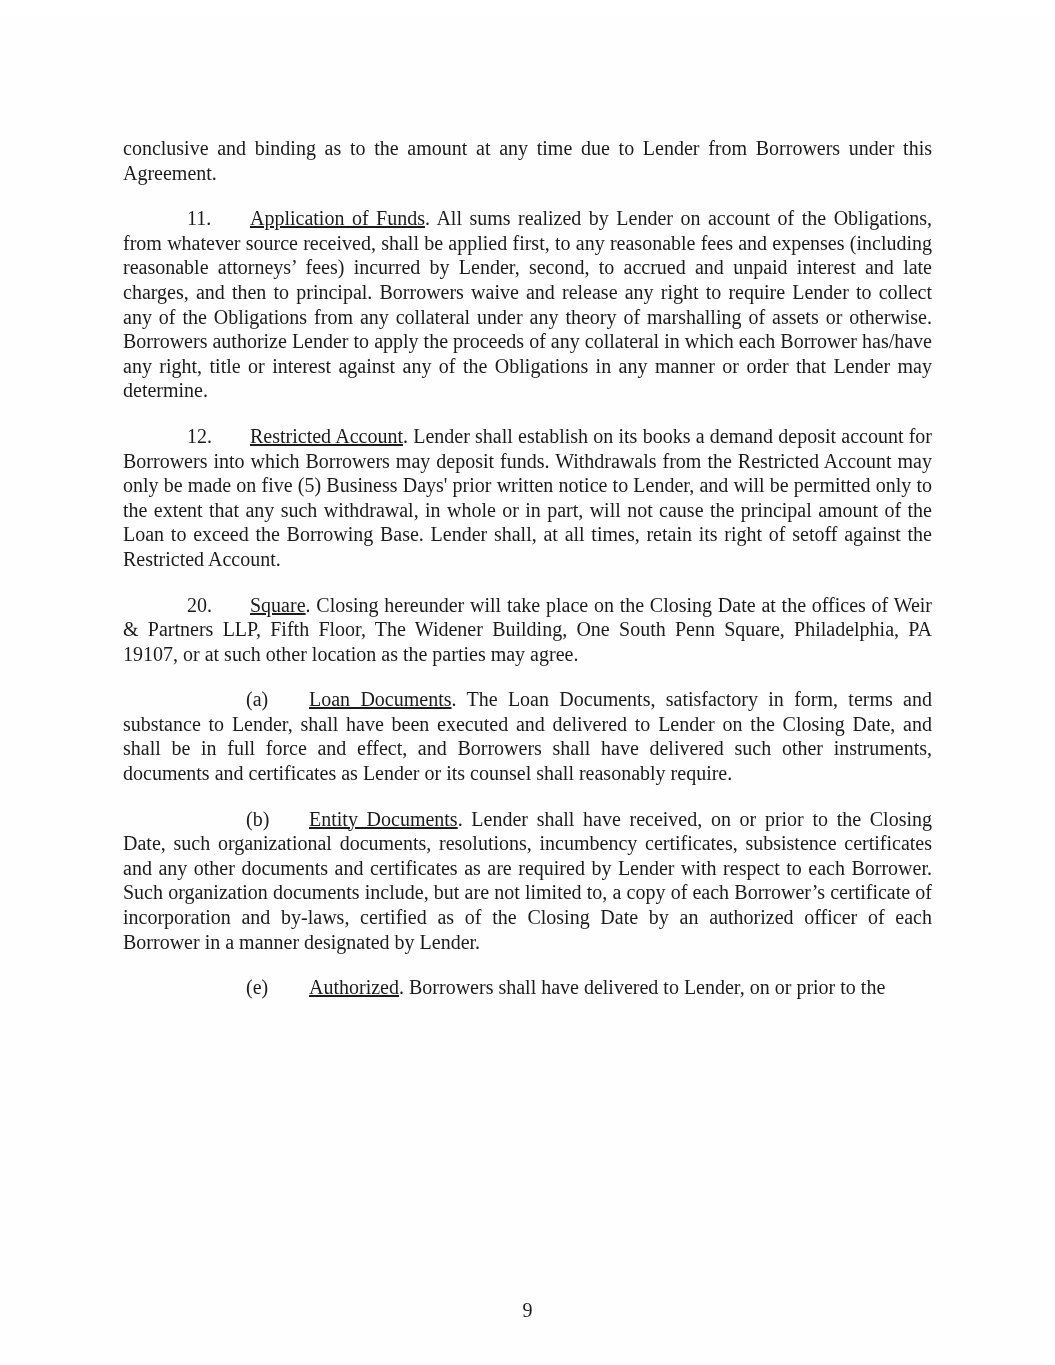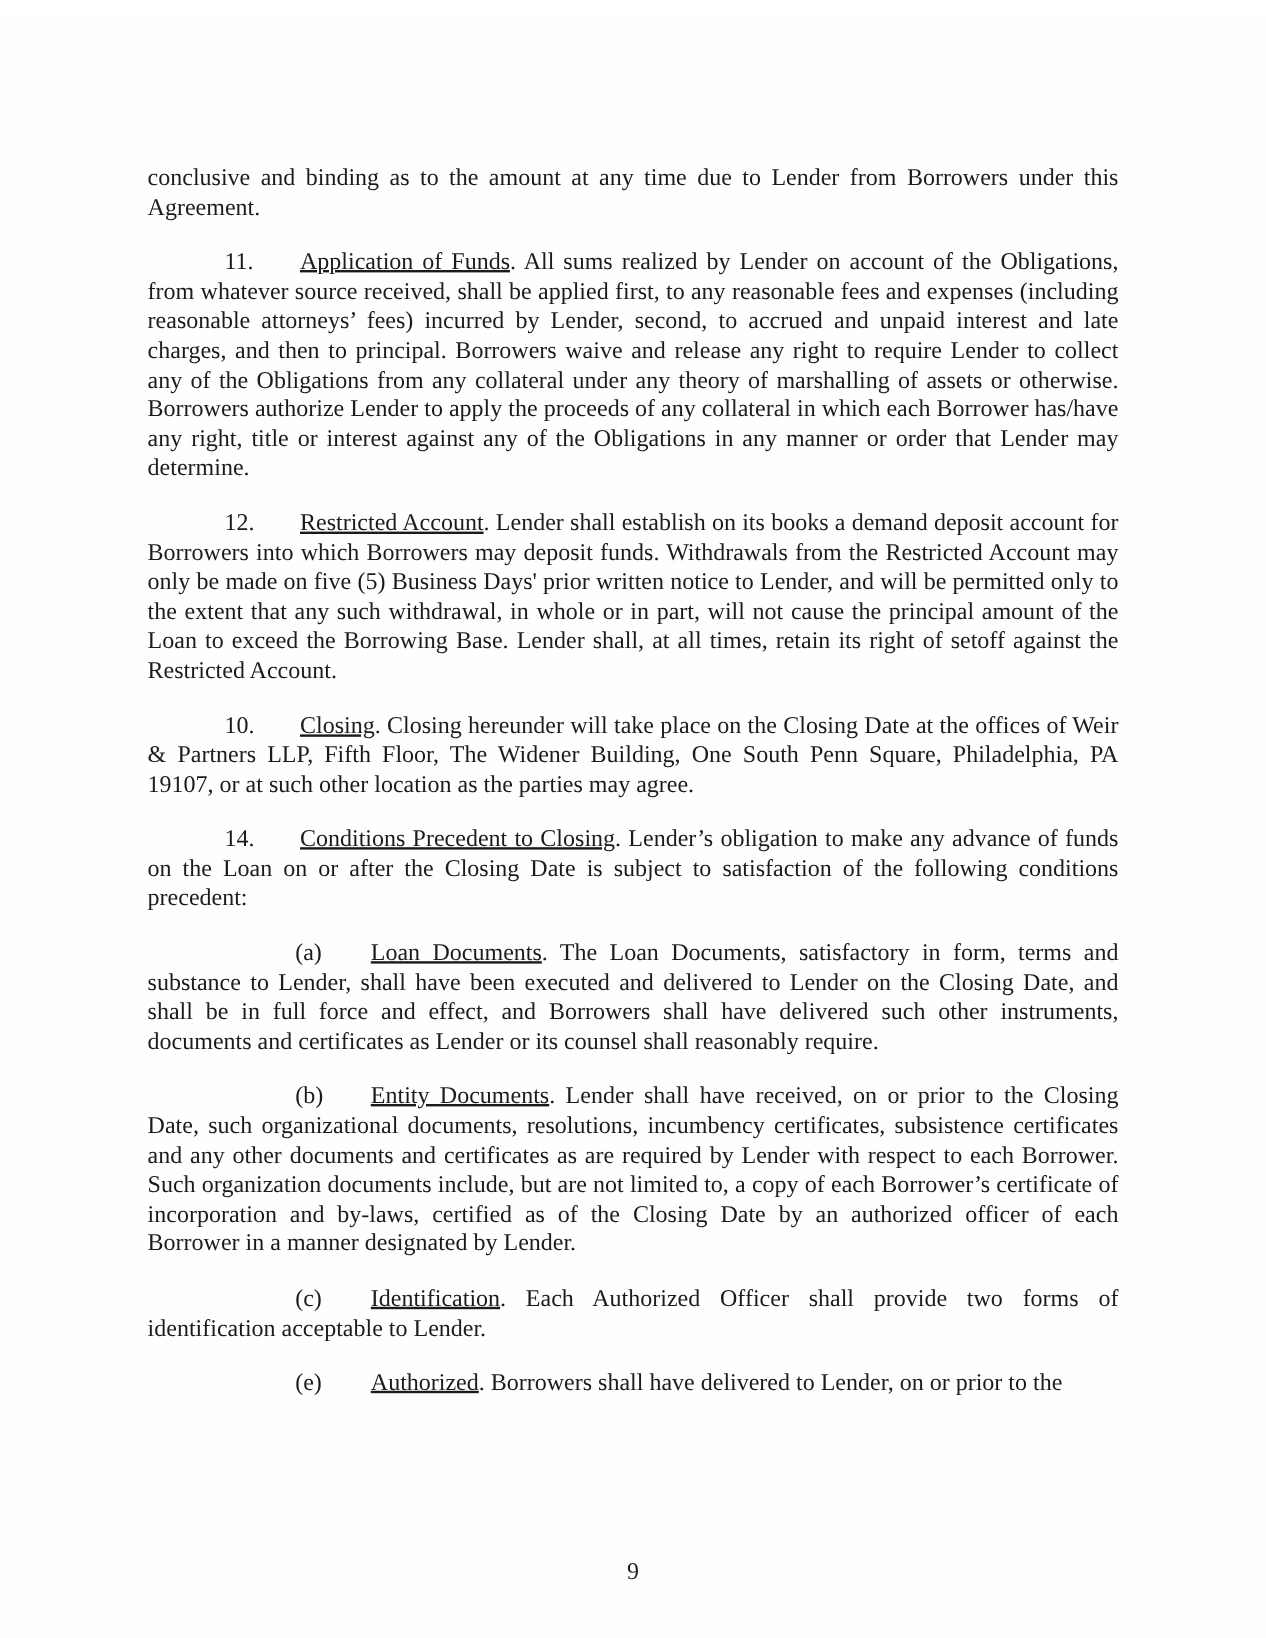--- a/index.html
+++ b/index.html
@@ -39,23 +39,21 @@
   }
 </style>
 </head>
 <body>
 
 <div class="page">
   <div>
       <p class="para indent-continuation"><span>conclusive and binding as to the amount at any time due to Lender from Borrowers under this Agreement.</span></p>
       <p class="para indent-level1"><span class="pnum">11.</span><span class="phead">Application of Funds</span><span class="psep">.  </span><span>All sums realized by Lender on account of the Obligations, from whatever source received, shall be applied first, to any reasonable fees and expenses (including reasonable attorneys’ fees) incurred by Lender, second, to accrued and unpaid interest and late charges, and then to principal.  Borrowers waive and release any right to require Lender to collect any of the Obligations from any collateral under any theory of marshalling of assets or otherwise.  Borrowers authorize Lender to apply the proceeds of any collateral in which each Borrower has/have any right, title or interest against any of the Obligations in any manner or order that Lender may determine.</span></p>
       <p class="para indent-level1"><span class="pnum">12.</span><span class="phead">Restricted Account</span><span class="psep">.  </span><span>Lender shall establish on its books a demand deposit account for Borrowers into which Borrowers may deposit funds.  Withdrawals from the Restricted Account may only be made on five (5) Business Days' prior written notice to Lender, and will be permitted only to the extent that any such withdrawal, in whole or in part, will not cause the principal amount of the Loan to exceed the Borrowing Base.  Lender shall, at all times, retain its right of setoff against the Restricted Account.</span></p>
-      <p class="para indent-level1"><span class="pnum">10.</span><span class="phead">Closing</span><span class="psep">.  </span><span>Closing hereunder will take place on the Closing Date at the offices of Weir &amp; Partners LLP, Fifth Floor, The Widener Building, One South Penn Square, Philadelphia, PA 19107, or at such other location as the parties may agree.</span></p>
-      <p class="para indent-level1"><span class="pnum">14.</span><span class="phead">Conditions Precedent to Closing</span><span class="psep">.  </span><span>Lender’s obligation to make any advance of funds on the Loan on or after the Closing Date is subject to satisfaction of the following conditions precedent:</span></p>
+      <p class="para indent-level1"><span class="pnum">20.</span><span class="phead">Square</span><span class="psep">.  </span><span>Closing hereunder will take place on the Closing Date at the offices of Weir &amp; Partners LLP, Fifth Floor, The Widener Building, One South Penn Square, Philadelphia, PA 19107, or at such other location as the parties may agree.</span></p>
       <p class="para indent-level2"><span class="pnum">(a)</span><span class="phead">Loan Documents</span><span class="psep">.  </span><span>The Loan Documents, satisfactory in form, terms and substance to Lender, shall have been executed and delivered to Lender on the Closing Date, and shall be in full force and effect, and Borrowers shall have delivered such other instruments, documents and certificates as Lender or its counsel shall reasonably require.</span></p>
       <p class="para indent-level2"><span class="pnum">(b)</span><span class="phead">Entity Documents</span><span class="psep">.  </span><span>Lender shall have received, on or prior to the Closing Date, such organizational documents, resolutions, incumbency certificates, subsistence certificates and any other documents and certificates as are required by Lender with respect to each Borrower.  Such organization documents include, but are not limited to, a copy of each Borrower’s certificate of incorporation and by-laws, certified as of the Closing Date by an authorized officer of each Borrower in a manner designated by Lender.</span></p>
-      <p class="para indent-level2"><span class="pnum">(c)</span><span class="phead">Identification</span><span class="psep">.  </span><span>Each Authorized Officer shall provide two forms of identification acceptable to Lender.</span></p>
       <p class="para indent-level2"><span class="pnum">(e)</span><span class="phead">Authorized</span><span class="psep">.  </span><span>Borrowers shall have delivered to Lender, on or prior to the</span></p>
     </div>
   <div class="footer">
     <span>9</span>
   </div>
 </div>
 
 </body></html>

